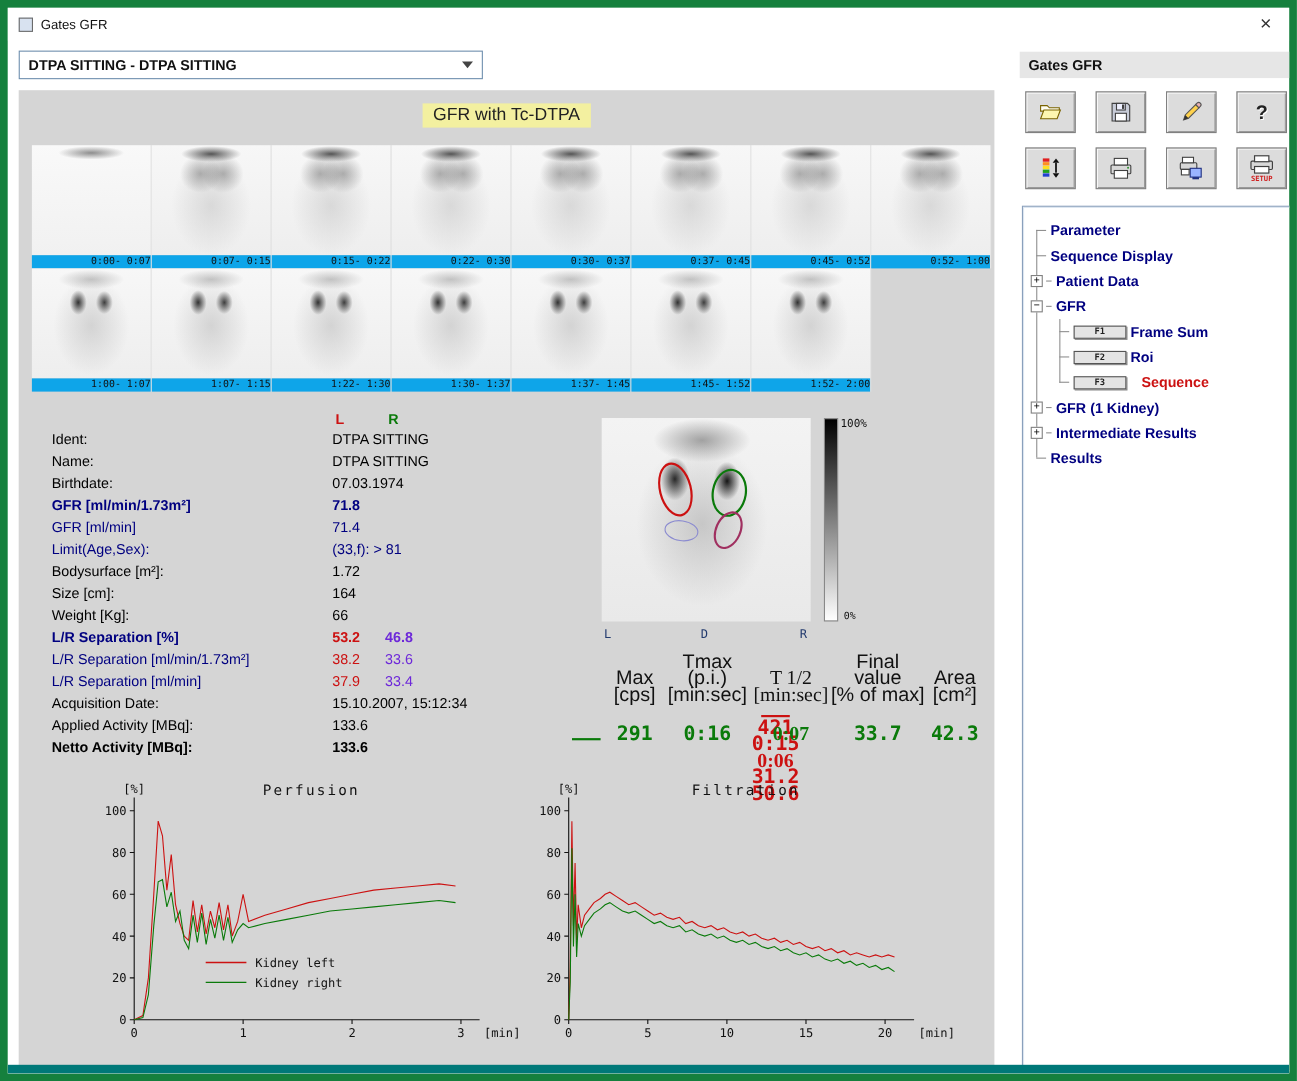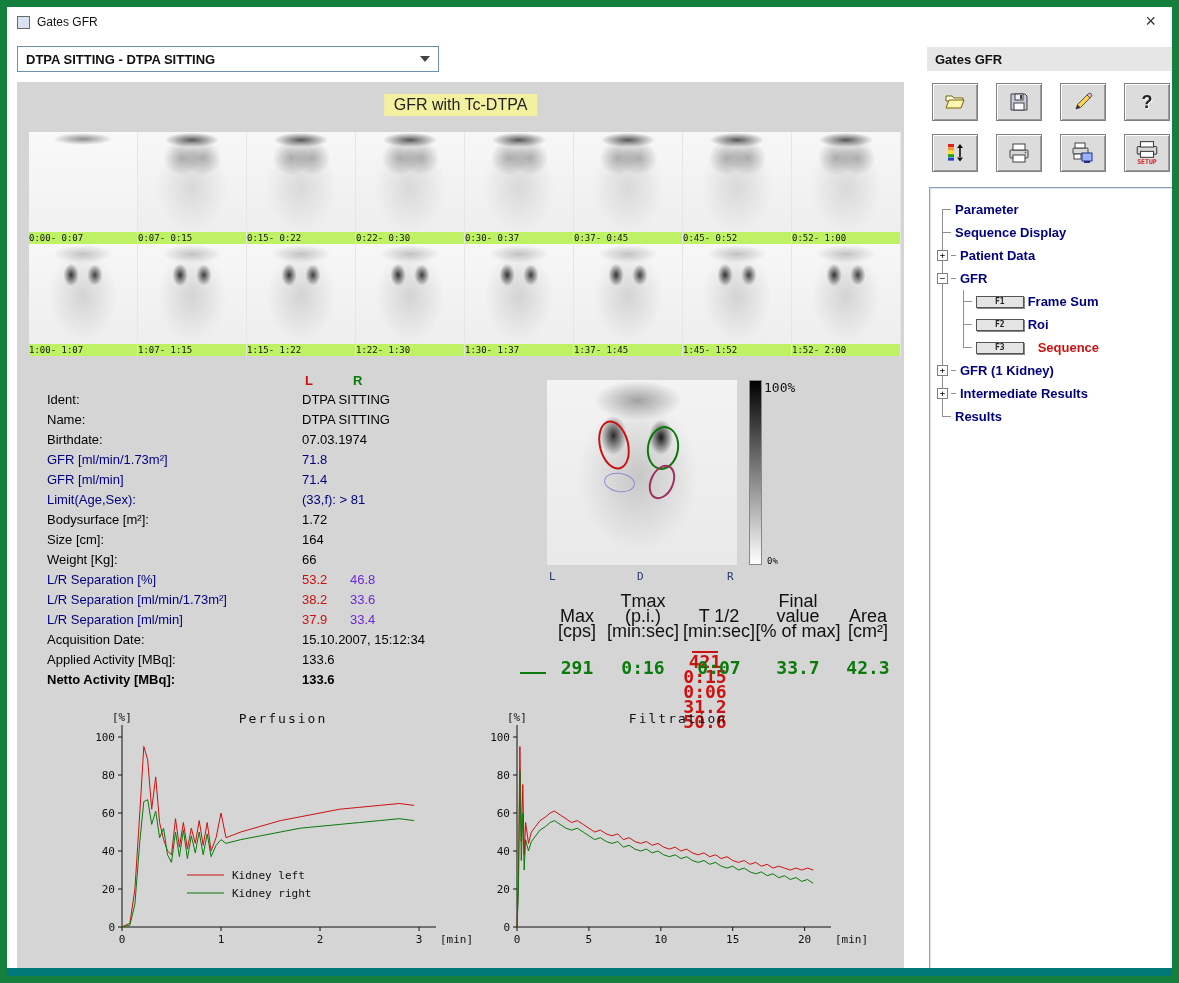--- a/index.html
+++ b/index.html
@@ -32,63 +32,63 @@
       linear-gradient(#f7f7f7,#eee); }
   .frame-img.early.first { background:
       radial-gradient(ellipse 40px 8px at 50% 7%, rgba(70,70,70,.6), rgba(70,70,70,0) 75%),
       linear-gradient(#f9f9f9,#f1f1f1); }
   .frame-img.late { background:
       radial-gradient(ellipse 11px 16px at 39% 31%, rgba(25,25,25,.88), rgba(25,25,25,0) 70%),
       radial-gradient(ellipse 11px 15px at 61% 31%, rgba(25,25,25,.82), rgba(25,25,25,0) 70%),
       radial-gradient(ellipse 40px 12px at 50% 10%, rgba(120,120,120,.4), rgba(120,120,120,0) 75%),
       radial-gradient(ellipse 42px 55px at 50% 52%, rgba(165,165,165,.4), rgba(165,165,165,0) 82%),
       linear-gradient(#f7f7f7,#eee); }
-  .frame-ts { height:12px; background:#bef264; font-family:"DejaVu Sans Mono", monospace; font-size:9px; color:#111; text-align:left; line-height:12px; }
+  .frame-ts { height:12px; background:#0ea5e9; font-family:"DejaVu Sans Mono", monospace; font-size:9px; color:#111; text-align:right; line-height:12px; }
 
   
   .lr-head { position:absolute; left:30px; top:291px; font-size:13px; font-weight:bold; }
   .lr-head .lh-l { position:absolute; left:258px; color:#cc1111; }
   .lr-head .lh-r { position:absolute; left:306px; color:#0a7a0a; }
   .patient { position:absolute; left:30px; top:310px; width:500px; }
   .p-row { position:relative; height:20px; font-size:13px; color:#000; white-space:nowrap; }
   .p-row .p-label { position:absolute; left:0; }
   .p-row .p-val  { position:absolute; left:255px; }
   .p-row .p-val2 { position:absolute; left:303px; }
   .p-row.navy, .p-row.navy-lr { color:#000080; }
-  .p-row.bold-navy, .p-row.bold-navy-lr { color:#000080; font-weight:normal; }
+  .p-row.bold-navy, .p-row.bold-navy-lr { color:#000080; font-weight:bold; }
   .p-row.bold { font-weight:bold; }
   .p-row .v-red { color:#cc1111; }
   .p-row .v-green { color:#6d28d9; }
 
   
   .roi-wrap { position:absolute; left:530px; top:298px; width:232px; height:210px; }
   .roi-img { position:absolute; left:0; top:0; width:190px; height:185px; background:
       radial-gradient(ellipse 19px 28px at 35% 30%, rgba(20,20,20,.9), rgba(20,20,20,0) 70%),
       radial-gradient(ellipse 17px 25px at 60% 31%, rgba(10,10,10,.95), rgba(10,10,10,0) 70%),
       radial-gradient(ellipse 58px 26px at 48% 11%, rgba(95,95,95,.55), rgba(95,95,95,0) 76%),
       radial-gradient(ellipse 70px 88px at 48% 52%, rgba(160,160,160,.5), rgba(160,160,160,0) 85%),
       linear-gradient(#f3f3f3,#e9e9e9); }
   .roi-ellipse { position:absolute; border-radius:50%; }
   .roi-red    { left:52px;  top:40px; width:30px; height:50px; border:2px solid #cc1111; transform:rotate(-14deg); }
   .roi-green  { left:100px; top:46px; width:32px; height:44px; border:2px solid #0a7a0a; transform:rotate(9deg); }
   .roi-blue   { left:57px;  top:93px; width:31px; height:19px; border:1.5px solid #8b8bd0; transform:rotate(8deg); }
   .roi-purple { left:103px; top:84px; width:24px; height:36px; border:2px solid #a03060; transform:rotate(24deg); }
   .colorbar { position:absolute; left:202px; top:0; width:13px; height:185px; background:linear-gradient(#000,#fff); border:1px solid #888; }
-  .cb-top { position:absolute; left:217px; top:0; font-family:"DejaVu Sans Mono",monospace; font-size:13px; color:#111; }
+  .cb-top { position:absolute; left:217px; top:0; font-family:"DejaVu Sans Mono",monospace; font-size:10px; color:#111; }
   .cb-bot { position:absolute; left:220px; top:176px; font-family:"DejaVu Sans Mono",monospace; font-size:9px; color:#111; }
   .roi-labels { position:absolute; left:0; top:190px; width:190px; font-family:"DejaVu Sans Mono",monospace; font-size:11px; color:#223a6e; }
   .roi-labels .rl-l { position:absolute; left:2px; }
   .roi-labels .rl-d { position:absolute; left:90px; }
   .roi-labels .rl-r { position:absolute; left:180px; }
 
   
   .curve-table { position:absolute; left:498px; top:521px; font-size:18px; color:#111; }
   .ct-row { display:flex; align-items:flex-end; }
   .ct-cell { text-align:center; line-height:15px; }
-  .cw0 { width:36px; } .cw1 { width:52px; } .cw2 { width:80px; } .cw3 { width:72px; } .cw4 { width:86px; } .cw5 { width:54px; }
+  .cw0 { width:36px; } .cw1 { width:52px; } .cw2 { width:80px; } .cw3 { width:72px;font-family:Liberation Serif, serif; } .cw4 { width:86px; } .cw5 { width:54px; }
   .ct-head { height:36px; }
   .ct-data { height:19px; align-items:center; font-family:"DejaVu Sans Mono",monospace; font-weight:bold; }
   .ct-sample { display:inline-block; width:26px; height:2px; }
 
   
   .chart { position:absolute; width:400px; height:250px; }
   #chart-perfusion { left:65px; top:625px; }
   #chart-filtration { left:460px; top:625px; }
   .chart text.tick { font:11px "DejaVu Sans Mono", monospace; fill:#111; }
   .chart text.ctitle { font:13px "DejaVu Sans Mono", monospace; fill:#111; letter-spacing:2px; }
@@ -168,24 +168,20 @@
           <div class="frame-img early"></div>
           <div class="frame-ts">0:52- 1:00</div>
         </div>
         <div class="frame">
           <div class="frame-img late"></div>
           <div class="frame-ts">1:00- 1:07</div>
         </div>
         <div class="frame">
           <div class="frame-img late"></div>
           <div class="frame-ts">1:07- 1:15</div>
-        </div>
-        <div class="frame">
-          <div class="frame-img late"></div>
-          <div class="frame-ts">1:15- 1:22</div>
         </div>
         <div class="frame">
           <div class="frame-img late"></div>
           <div class="frame-ts">1:22- 1:30</div>
         </div>
         <div class="frame">
           <div class="frame-img late"></div>
           <div class="frame-ts">1:30- 1:37</div>
         </div>
         <div class="frame">

